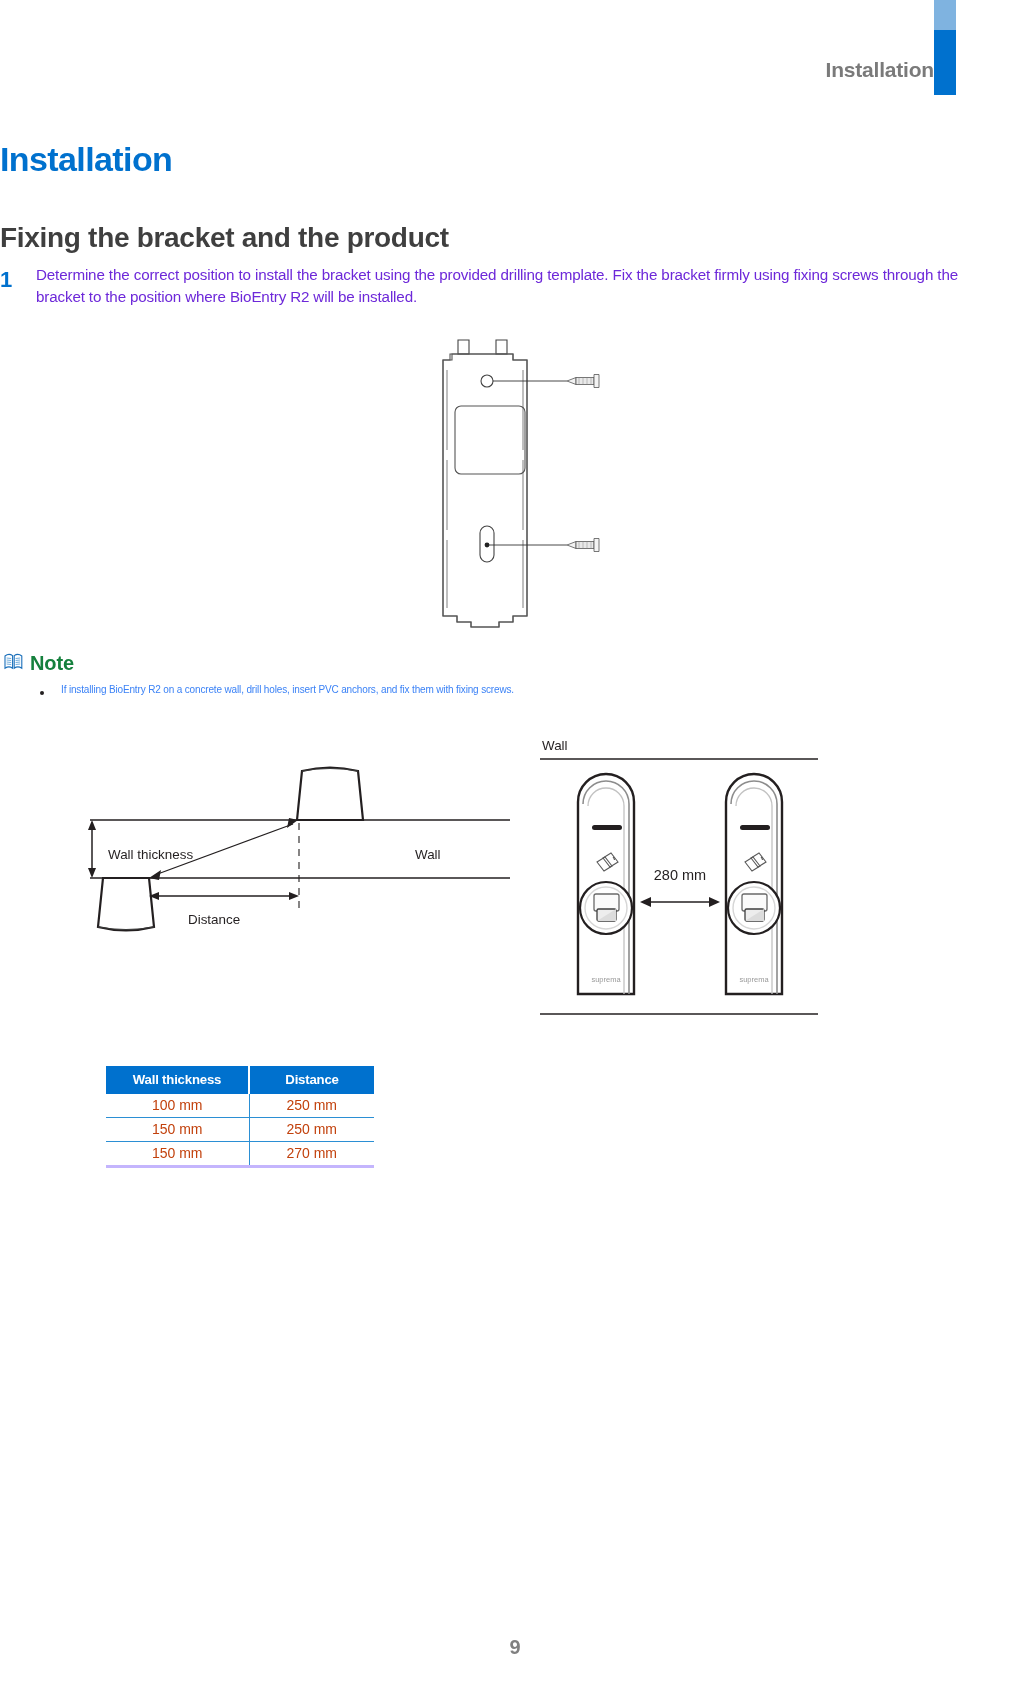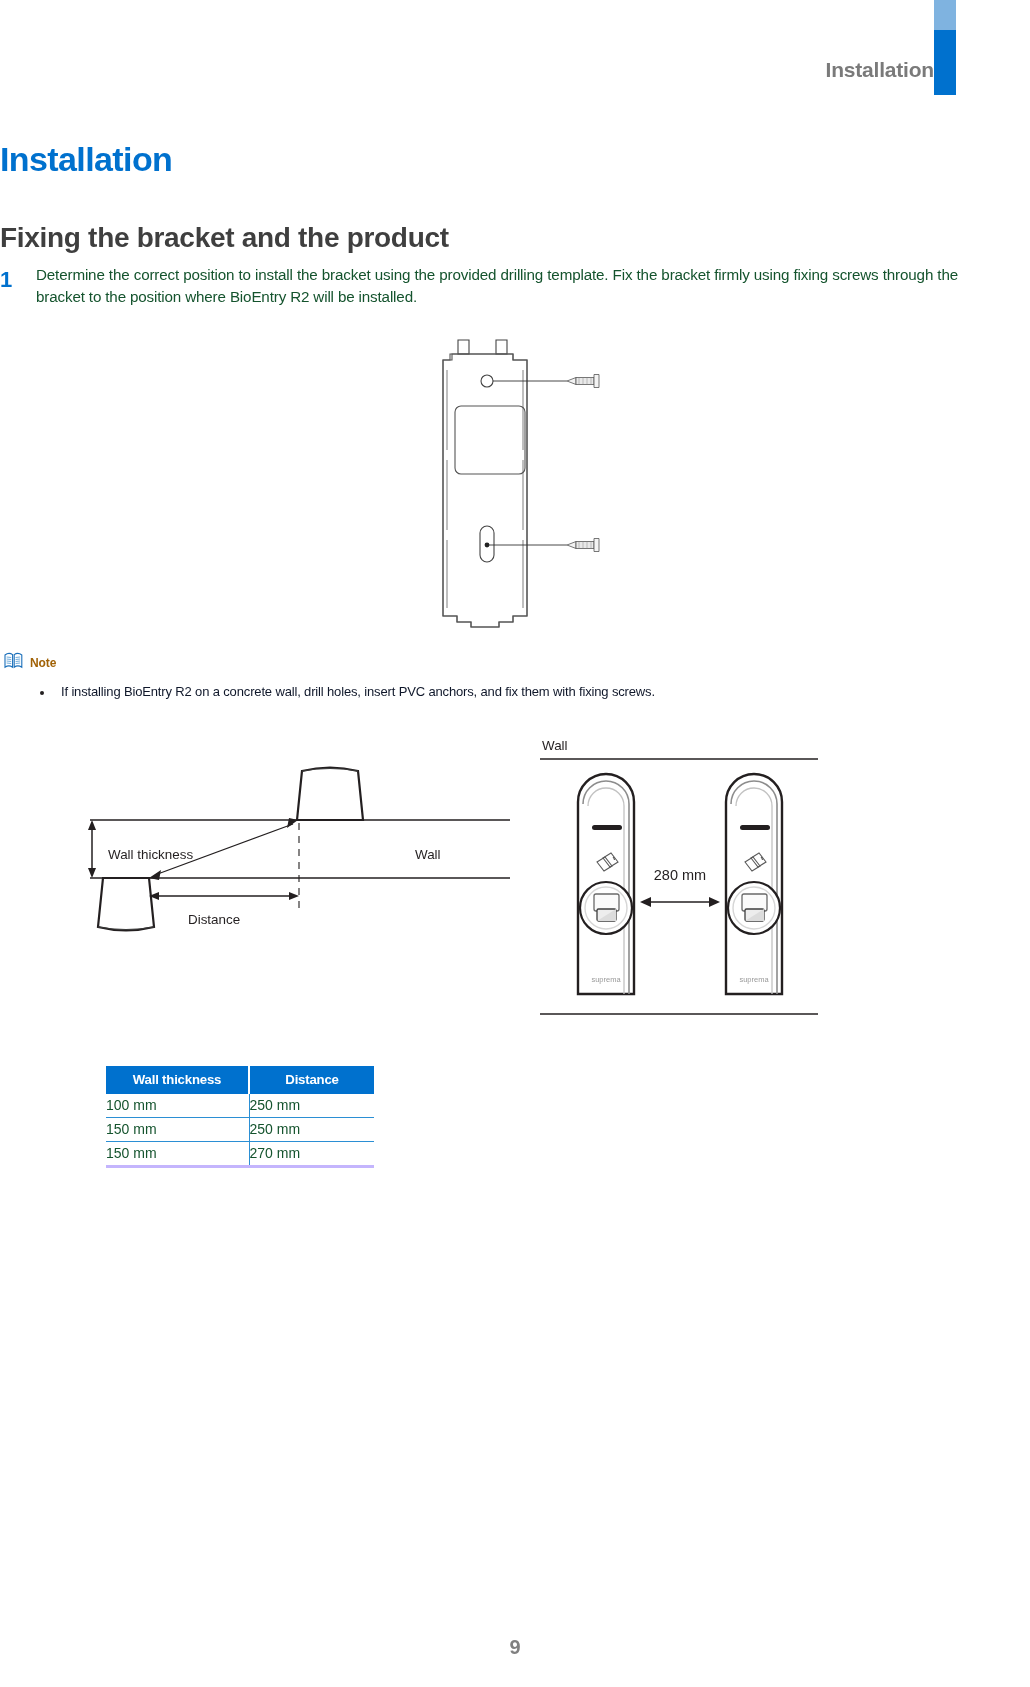--- a/index.html
+++ b/index.html
@@ -65,58 +65,58 @@
     position: absolute;
     left: 0; top: 3px;
     font-size: 22px;
     font-weight: bold;
     color: #0071ce;
   }
   .step-text {
     margin-left: 36px;
     font-size: 15.2px;
     line-height: 1.42;
-    color: #14532d;
+    color: #6d28d9;
     text-align: justify;
     letter-spacing: -0.15px;
   }
 
   
   .bracket-fig {
     position: absolute;
     top: 330px; left: 0;
     width: 1030px; height: 320px;
   }
 
   
   .note-head {
     position: absolute;
     top: 652px; left: 4px;
     display: flex;
     align-items: center;
     gap: 7px;
   }
   .note-label {
-    font-size: 12px;
-    font-weight: bold;
-    color: #a16207;
+    font-size: 20px;
+    font-weight: bold;
+    color: #15803d;
     letter-spacing: -0.1px;
   }
   .note-list {
     position: absolute;
     top: 682px; left: 34px;
     margin: 0; padding: 0;
     list-style: none;
   }
   .note-list li {
     position: relative;
     padding-left: 27px;
-    font-size: 13px;
+    font-size: 10px;
     line-height: 1.55;
-    color: #0f172a;
+    color: #3b82f6;
     letter-spacing: -0.15px;
   }
   .note-list li::before {
     content: "";
     position: absolute;
     left: 6px; top: 9px;
     width: 4px; height: 4px;
     border-radius: 50%;
     background: #231f20;
   }
@@ -145,23 +145,24 @@
     background: #0071ce;
     color: #ffffff;
     font-weight: bold;
     padding: 6px 0 7px 0;
     font-size: 13.2px;
     letter-spacing: -0.2px;
   }
   .spec-table th.col-a { width: 143px; border-right: 2px solid #ffffff; }
   .spec-table th.col-b { width: 125px; }
   .spec-table td {
+    text-align: center;
     padding: 3px 0 4px 0;
     font-size: 14px;
-    color: #14532d;
+    color: #c2410c;
     border-bottom: 1.6px solid #2b8fd4;
   }
   .spec-table td.col-a { border-right: 1.6px solid #2b8fd4; }
   .spec-table tbody tr:last-child td {
     border-bottom: 3px solid #c4b5fd;
     margin-top: 31px;
   }
 
   
   .page-num {

